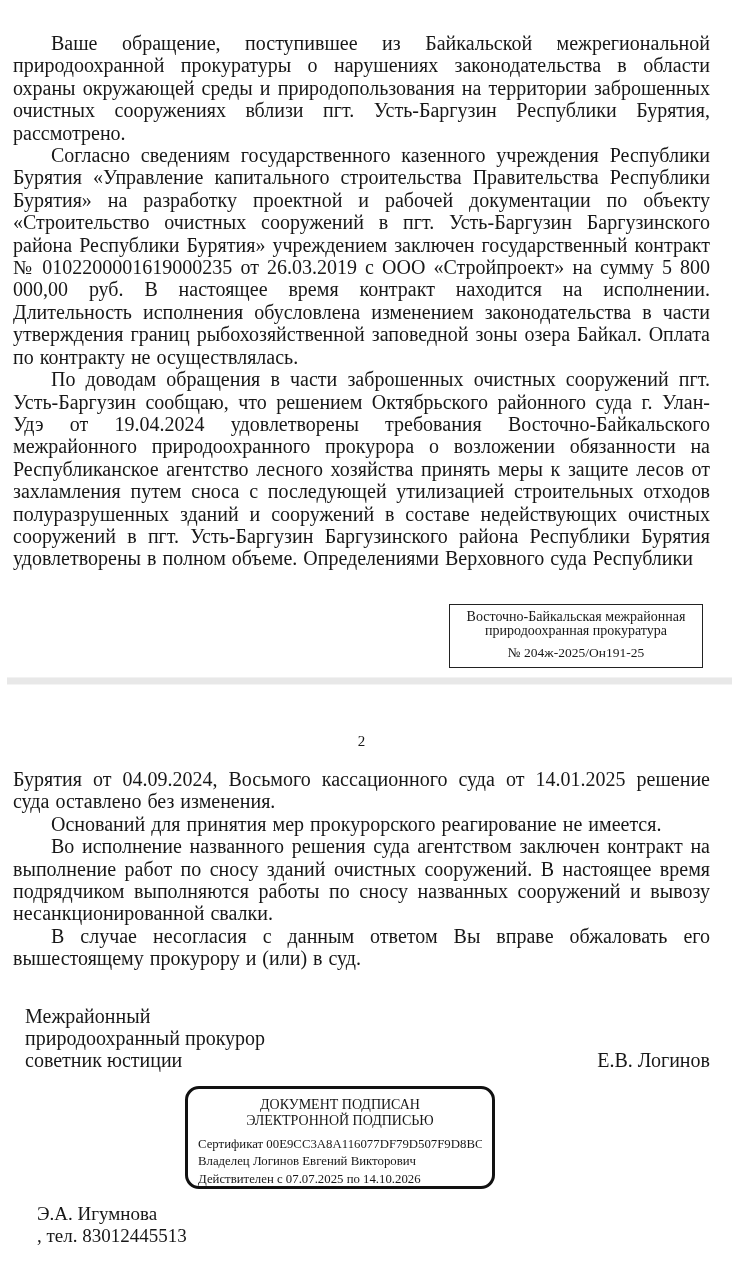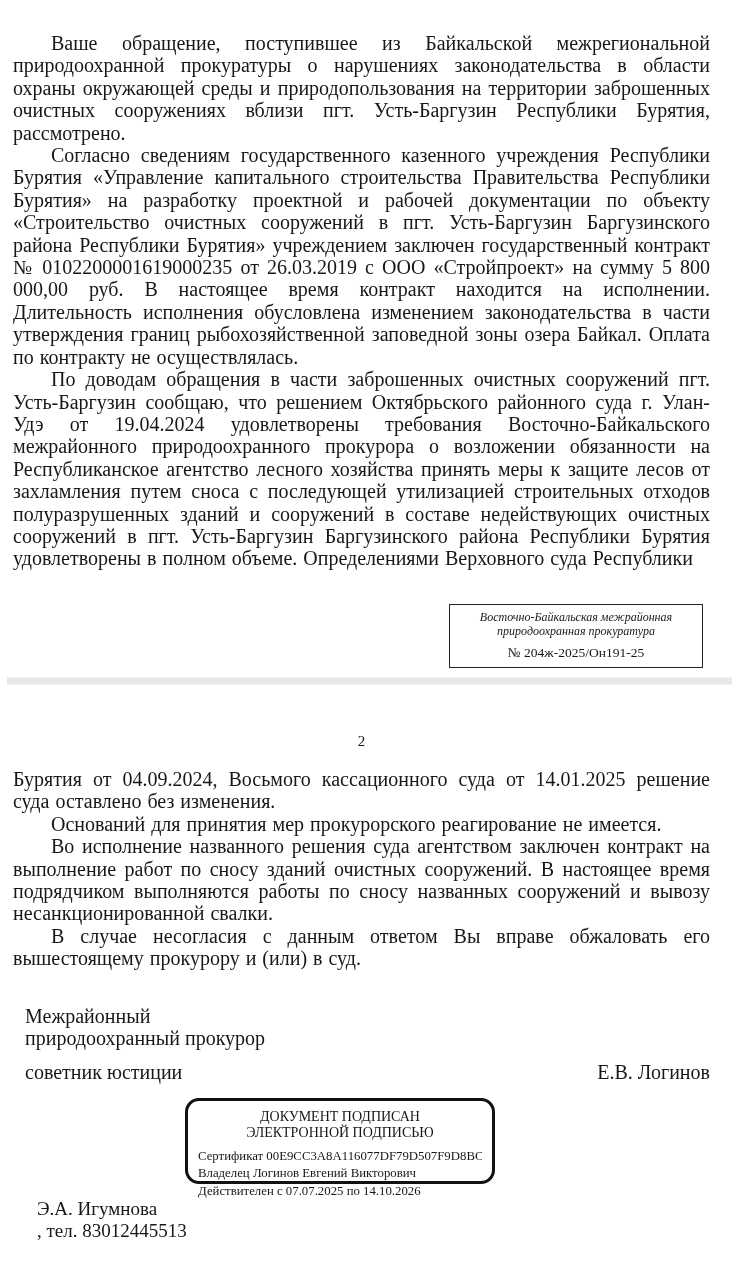--- a/index.html
+++ b/index.html
@@ -51,49 +51,47 @@
     box-sizing: border-box;
     width: 254px;
     margin-top: 34px;
     margin-left: auto;
     margin-right: 7px;
     border: 1.5px solid #222;
     padding: 5px 6px 6px 6px;
     text-align: center;
   }
   .stamp-line {
-    font-size: 12px;
+    font-size: 14px;
     line-height: 14.5px;
-    font-style: italic;
   }
   .stamp-number {
     font-size: 13.5px;
     margin-top: 6px;
   }
   .page-number {
     text-align: center;
     font-size: 15px;
     margin-top: 48px;
     margin-bottom: 18px;
   }
   .sig-block {
     margin-top: 35px;
     margin-left: 12px;
     font-size: 20px;
     line-height: 22.4px;
   }
   .sig-row {
     display: flex;
     justify-content: space-between;
-    margin-top: 12px;
   }
   .esign-box {
     box-sizing: border-box;
     width: 310px;
-    height: 86px;
+    height: 103px;
     margin-top: 14px;
     margin-left: 172px;
     border: 3px solid #111;
     border-radius: 14px;
     padding: 8px 10px 6px 10px;
   }
   .esign-title {
     text-align: center;
     font-size: 14px;
     line-height: 16px;

